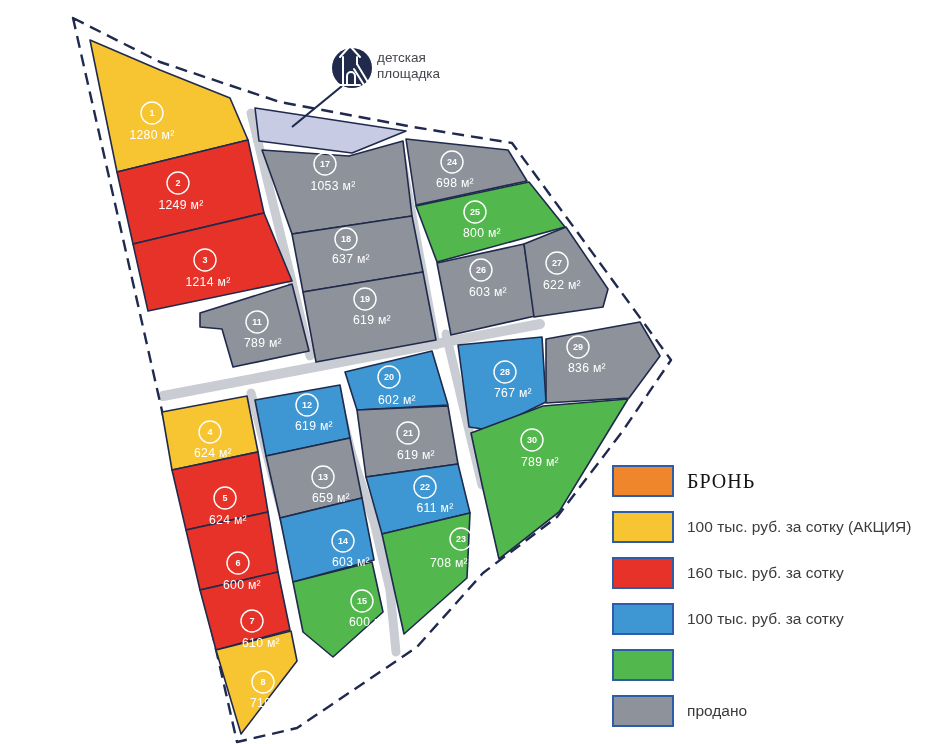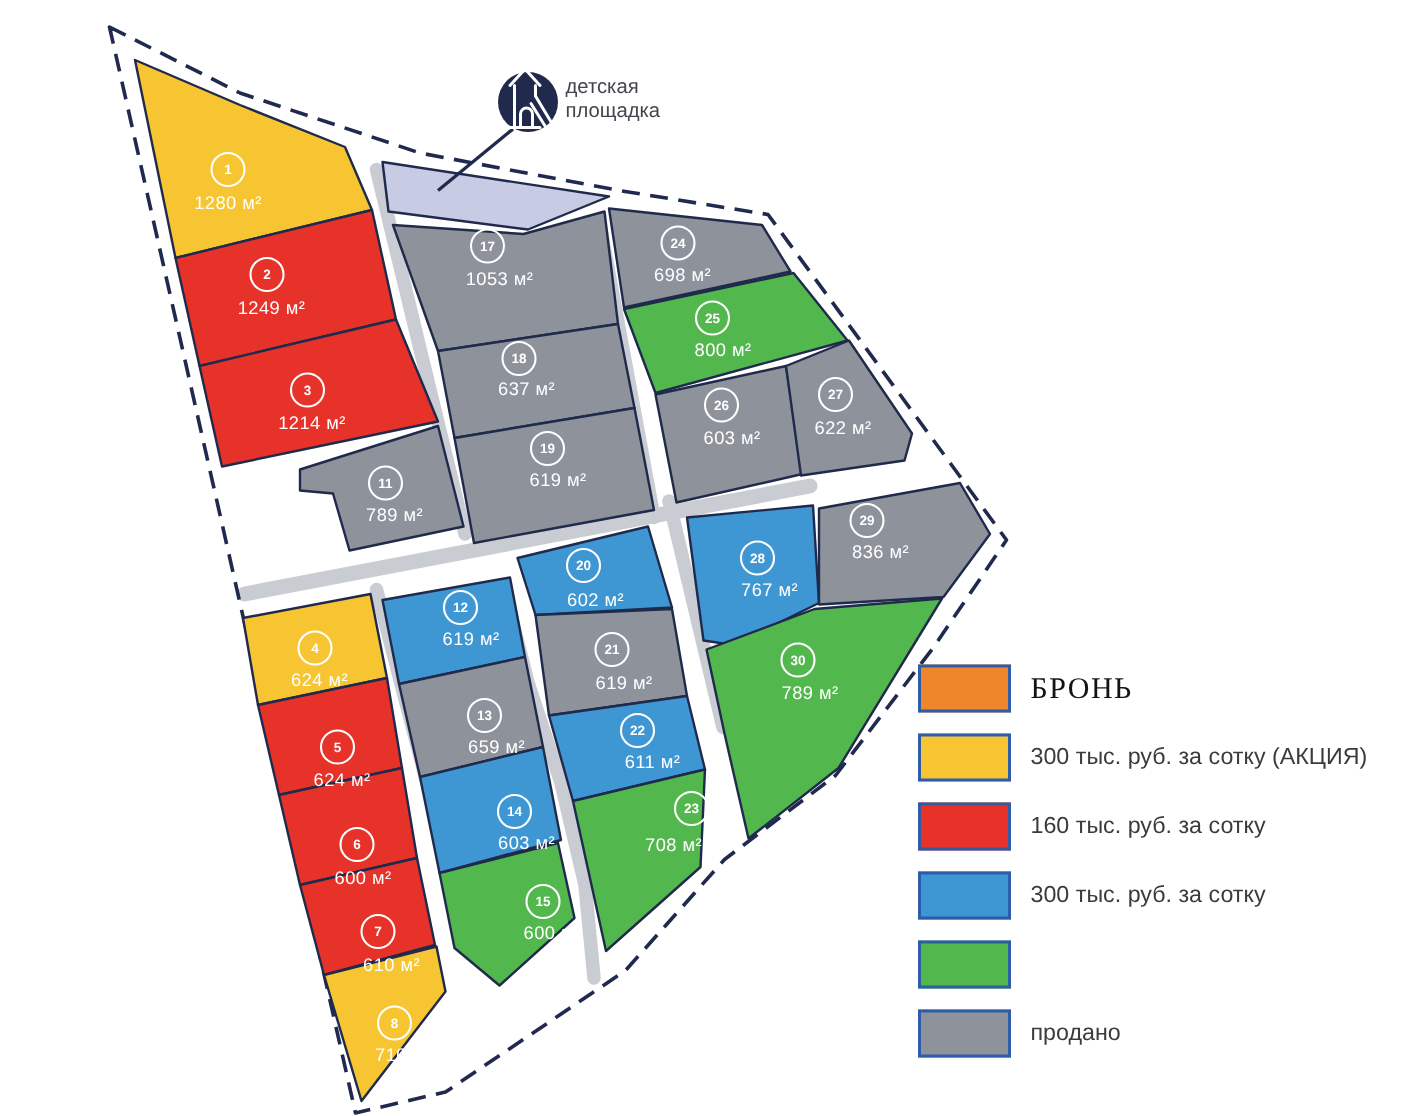--- a/index.html
+++ b/index.html
@@ -6,21 +6,21 @@
   body{width:947px;height:744px;overflow:hidden;font-family:"Liberation Sans",sans-serif;}
   .stage{position:relative;width:947px;height:744px;background:#fff;}
   svg{position:absolute;left:0;top:0;}
   .plot{stroke:#1f2a4c;stroke-width:1.6;stroke-linejoin:round;cursor:pointer;}
   .plot-num-circle{fill:none;stroke:#ffffff;stroke-width:1.4;}
   .plot-num{fill:#ffffff;font-size:9px;font-weight:600;text-anchor:middle;}
   .plot-area{fill:#ffffff;font-size:12.2px;font-weight:500;letter-spacing:.3px;text-anchor:middle;}
   .road{fill:none;stroke:#c9ccd2;stroke-linecap:round;stroke-linejoin:round;}
   .boundary{fill:none;stroke:#20294e;stroke-width:2.4;stroke-dasharray:12 7;stroke-linejoin:round;}
   .pg-label{fill:#44454d;font-size:13.5px;}
-  .legend{position:absolute;left:612px;top:444px;display:flex;flex-direction:column;gap:16px;text-align:right;}
+  .legend{position:absolute;left:612px;top:466px;display:flex;flex-direction:column;gap:16px;text-align:right;}
   .legend-row{display:flex;align-items:center;height:30px;}
   .legend-swatch{width:58px;height:28px;border:2px solid #2d5da9;flex:0 0 auto;}
   .legend-label{margin-left:13px;font-size:15.5px;color:#3b3b3b;white-space:nowrap;}
   .legend-label.serif{font-family:"Liberation Serif",serif;font-size:20px;color:#141414;letter-spacing:1px;}
   .pg-icon-stroke{fill:none;stroke:#ffffff;stroke-width:2;stroke-linecap:round;stroke-linejoin:round;}
 </style>
 </head>
 <body>
 
 <div class="stage">
@@ -163,29 +163,29 @@
         <text x="377" y="78" class="pg-label">площадка</text>
       </g>
   </svg>
   <div class="legend" id="legend">
       <div class="legend-row">
         <div class="legend-swatch" style="background: rgb(240, 134, 43);"></div>
         <span class="legend-label serif">БРОНЬ</span>
       </div>
       <div class="legend-row">
         <div class="legend-swatch" style="background: rgb(247, 197, 49);"></div>
-        <span class="legend-label">300 тыс. руб. за сотку (АКЦИЯ)</span>
+        <span class="legend-label">100 тыс. руб. за сотку (АКЦИЯ)</span>
       </div>
       <div class="legend-row">
         <div class="legend-swatch" style="background: rgb(231, 50, 41);"></div>
         <span class="legend-label">160 тыс. руб. за сотку</span>
       </div>
       <div class="legend-row">
         <div class="legend-swatch" style="background: rgb(62, 151, 211);"></div>
-        <span class="legend-label">300 тыс. руб. за сотку</span>
+        <span class="legend-label">100 тыс. руб. за сотку</span>
       </div>
       <div class="legend-row">
         <div class="legend-swatch" style="background: rgb(82, 184, 77);"></div>
       </div>
       <div class="legend-row">
         <div class="legend-swatch" style="background: rgb(142, 146, 154);"></div>
         <span class="legend-label">продано</span>
       </div>
     </div>
 </div>

